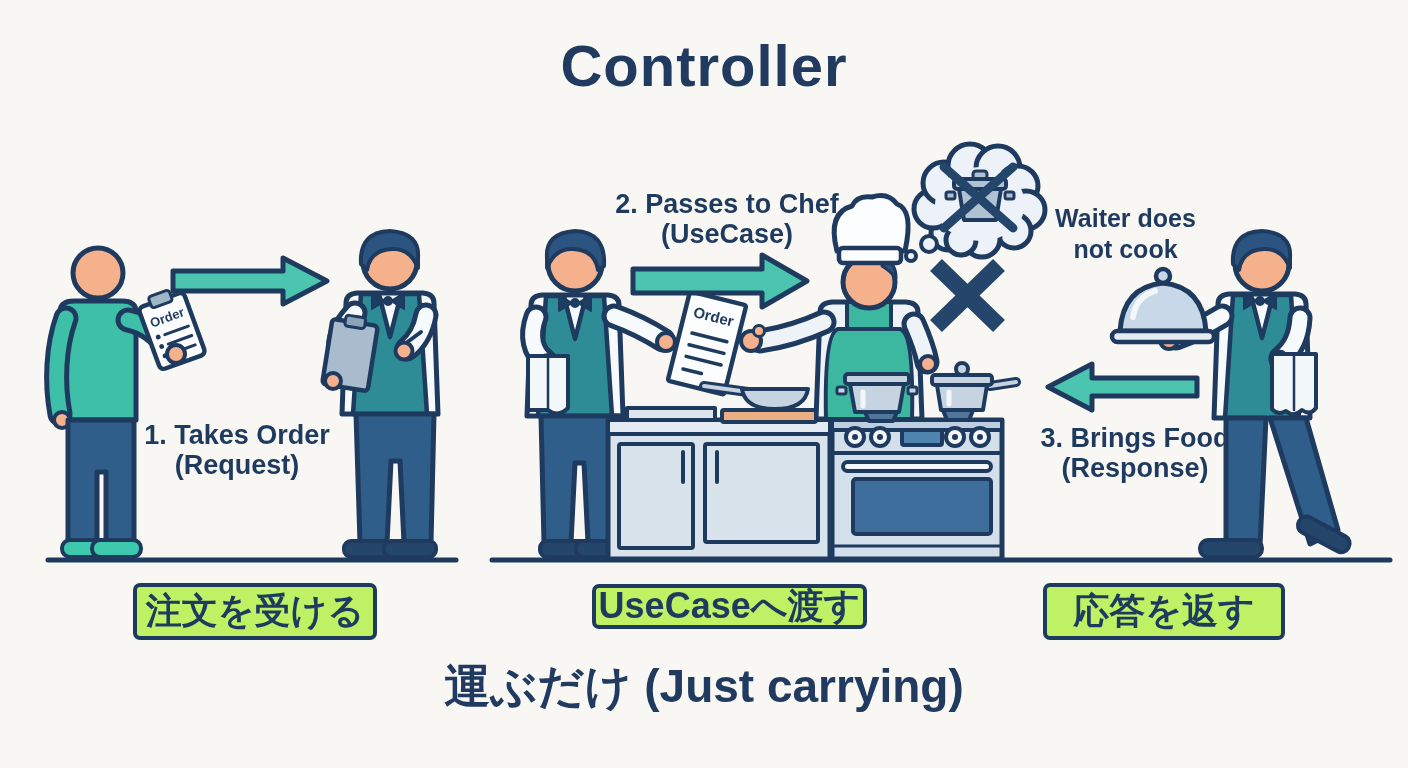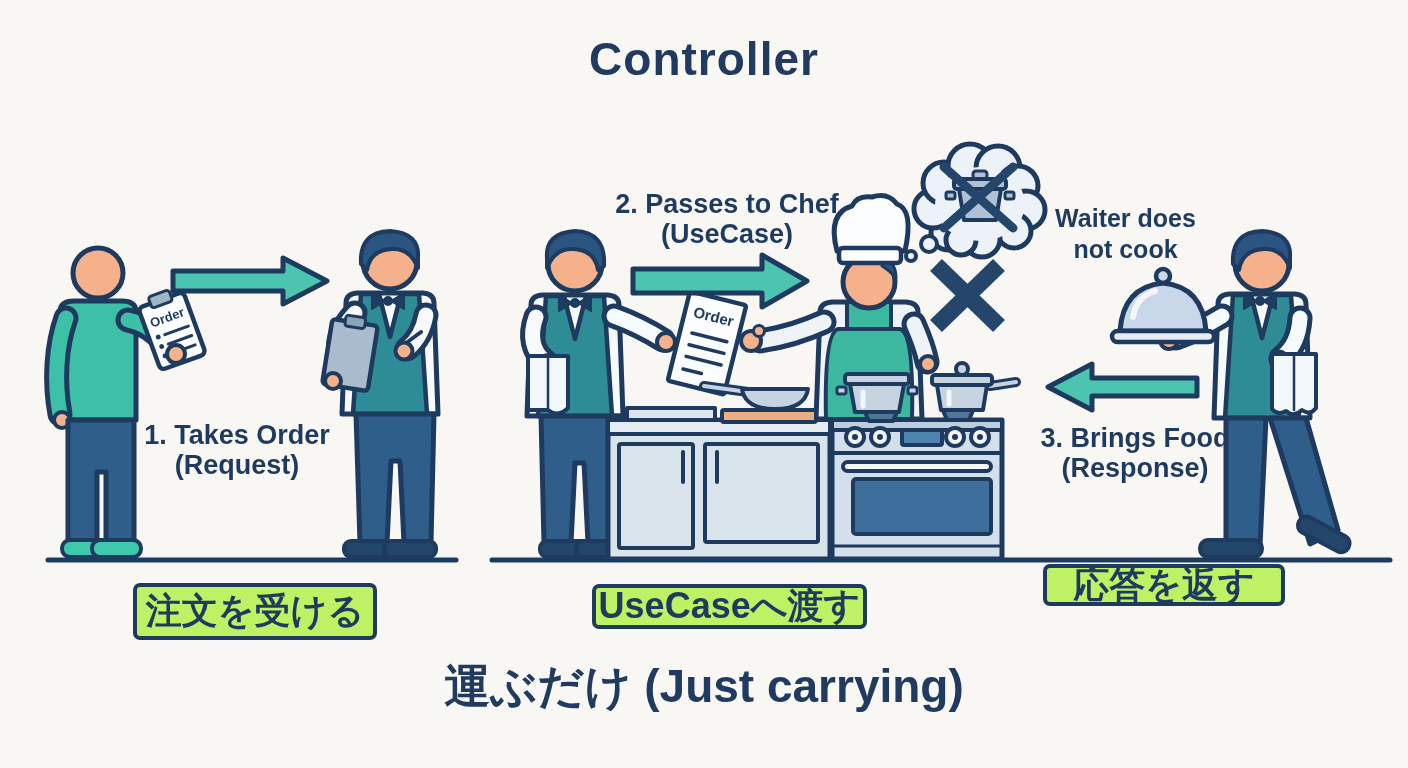--- a/index.html
+++ b/index.html
@@ -21,41 +21,41 @@
   .shoe{fill:#24466B}
   .tealA{fill:#4BC4B0}
   .bub{fill:#ECF2F8}
   .hair{fill:#2B5480}
   .gray{fill:#C6D4E2}
   .svg-label{font-family:"Liberation Sans",sans-serif;font-weight:800;font-size:13px;fill:#1F3A5F}
   .t15{font-size:15px}
   
   .title{
     position:absolute;left:0;top:32px;width:100%;text-align:center;
-    font-size:46px;font-weight:800;color:#203A60;letter-spacing:1px;
+    font-size:58px;font-weight:800;color:#203A60;letter-spacing:1px;
   }
   .step-label{
     position:absolute;text-align:center;font-weight:800;color:#1F3A5F;
     font-size:27px;line-height:30px;
   }
   .step1{left:112px;top:420px;width:250px;}
   .step2{left:602px;top:189px;width:250px;}
   .step3{left:1010px;top:423px;width:250px;}
   .note{
     position:absolute;left:1038px;top:166px;width:175px;text-align:center;
     font-size:25px;line-height:31px;font-weight:800;color:#1F3A5F;margin-top:37px;
   }
   .caption{
     position:absolute;box-sizing:border-box;display:flex;align-items:center;justify-content:center;
     background:#bef264;border:4px solid #1F3A5F;border-radius:7px;
     font-size:36px;font-weight:800;color:#1F3A5F;white-space:nowrap;
   }
   .cap1{left:133px;top:583px;width:244px;height:57px;}
   .cap2{left:592px;top:584px;width:275px;height:45px;}
-  .cap3{left:1043px;top:564px;width:242px;height:42px;}
+  .cap3{left:1043px;top:583px;width:242px;height:57px;}
   .footer{
     position:absolute;left:0;top:656px;width:100%;text-align:center;
     font-size:46px;font-weight:800;color:#203A60;
   }
 </style>
 </head>
 <body>
 
 <div class="canvas">
 

